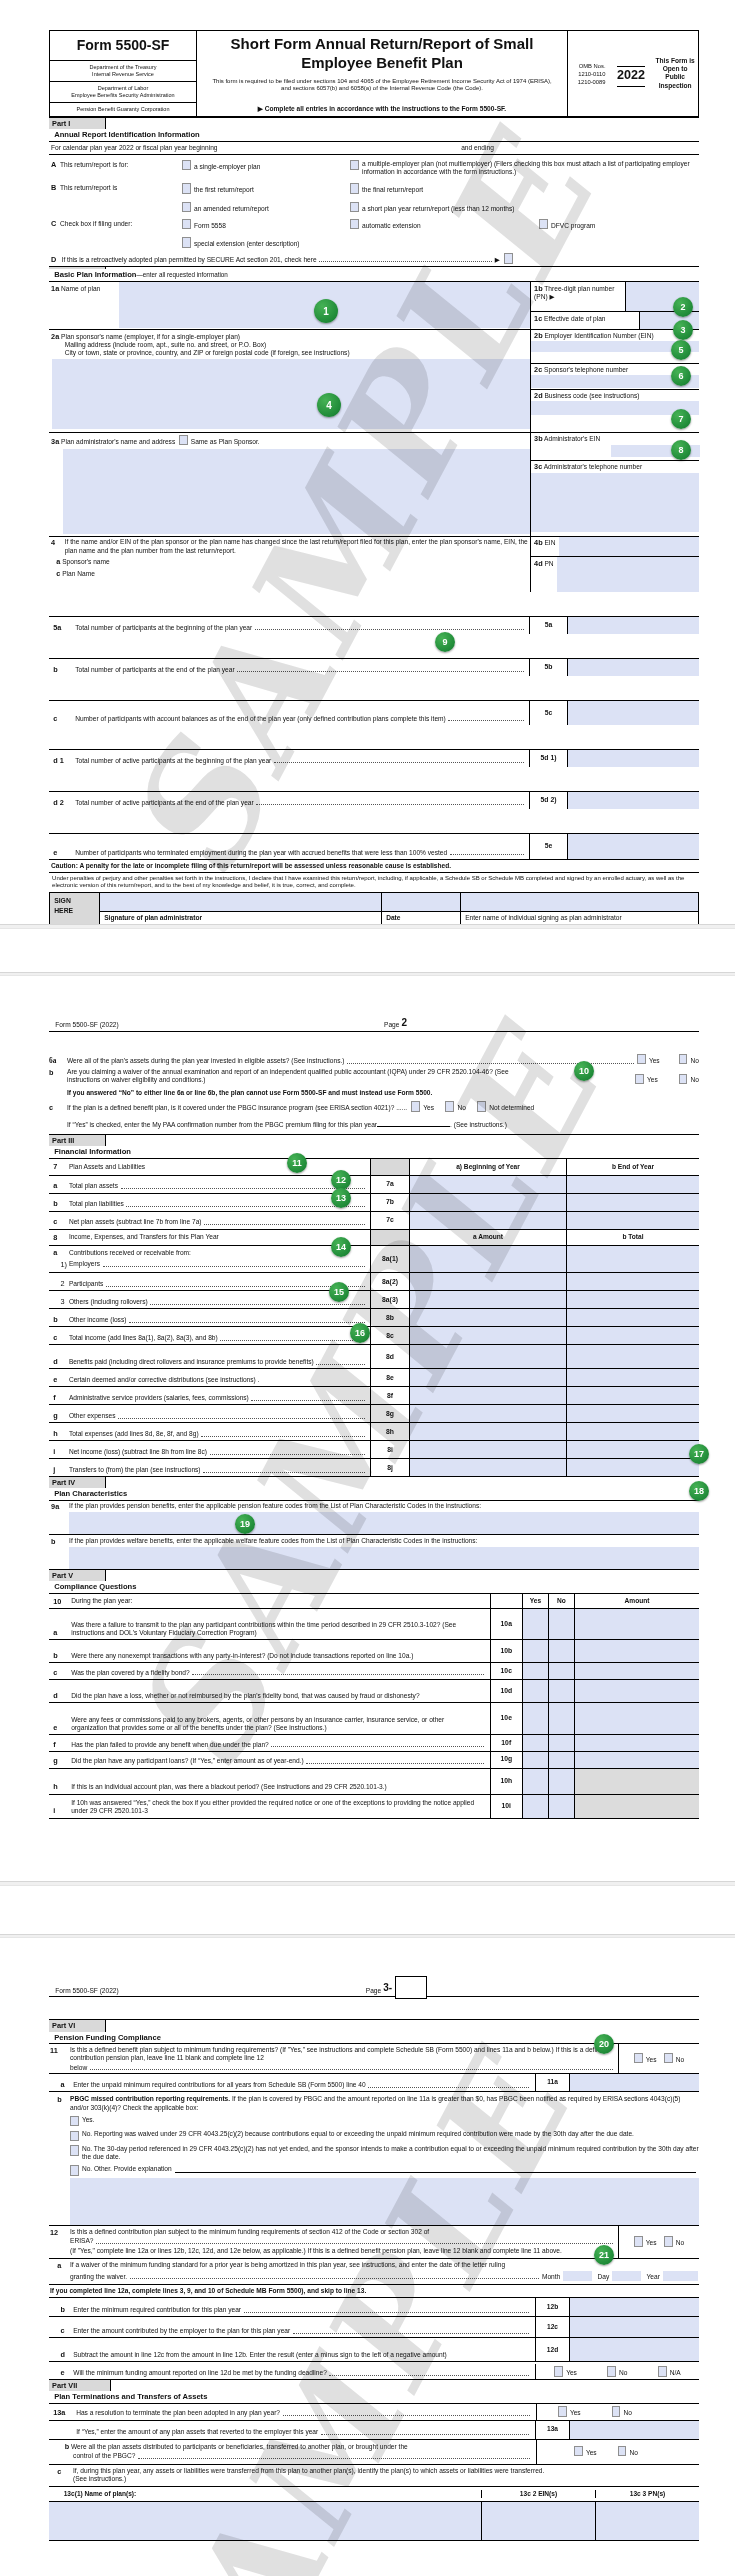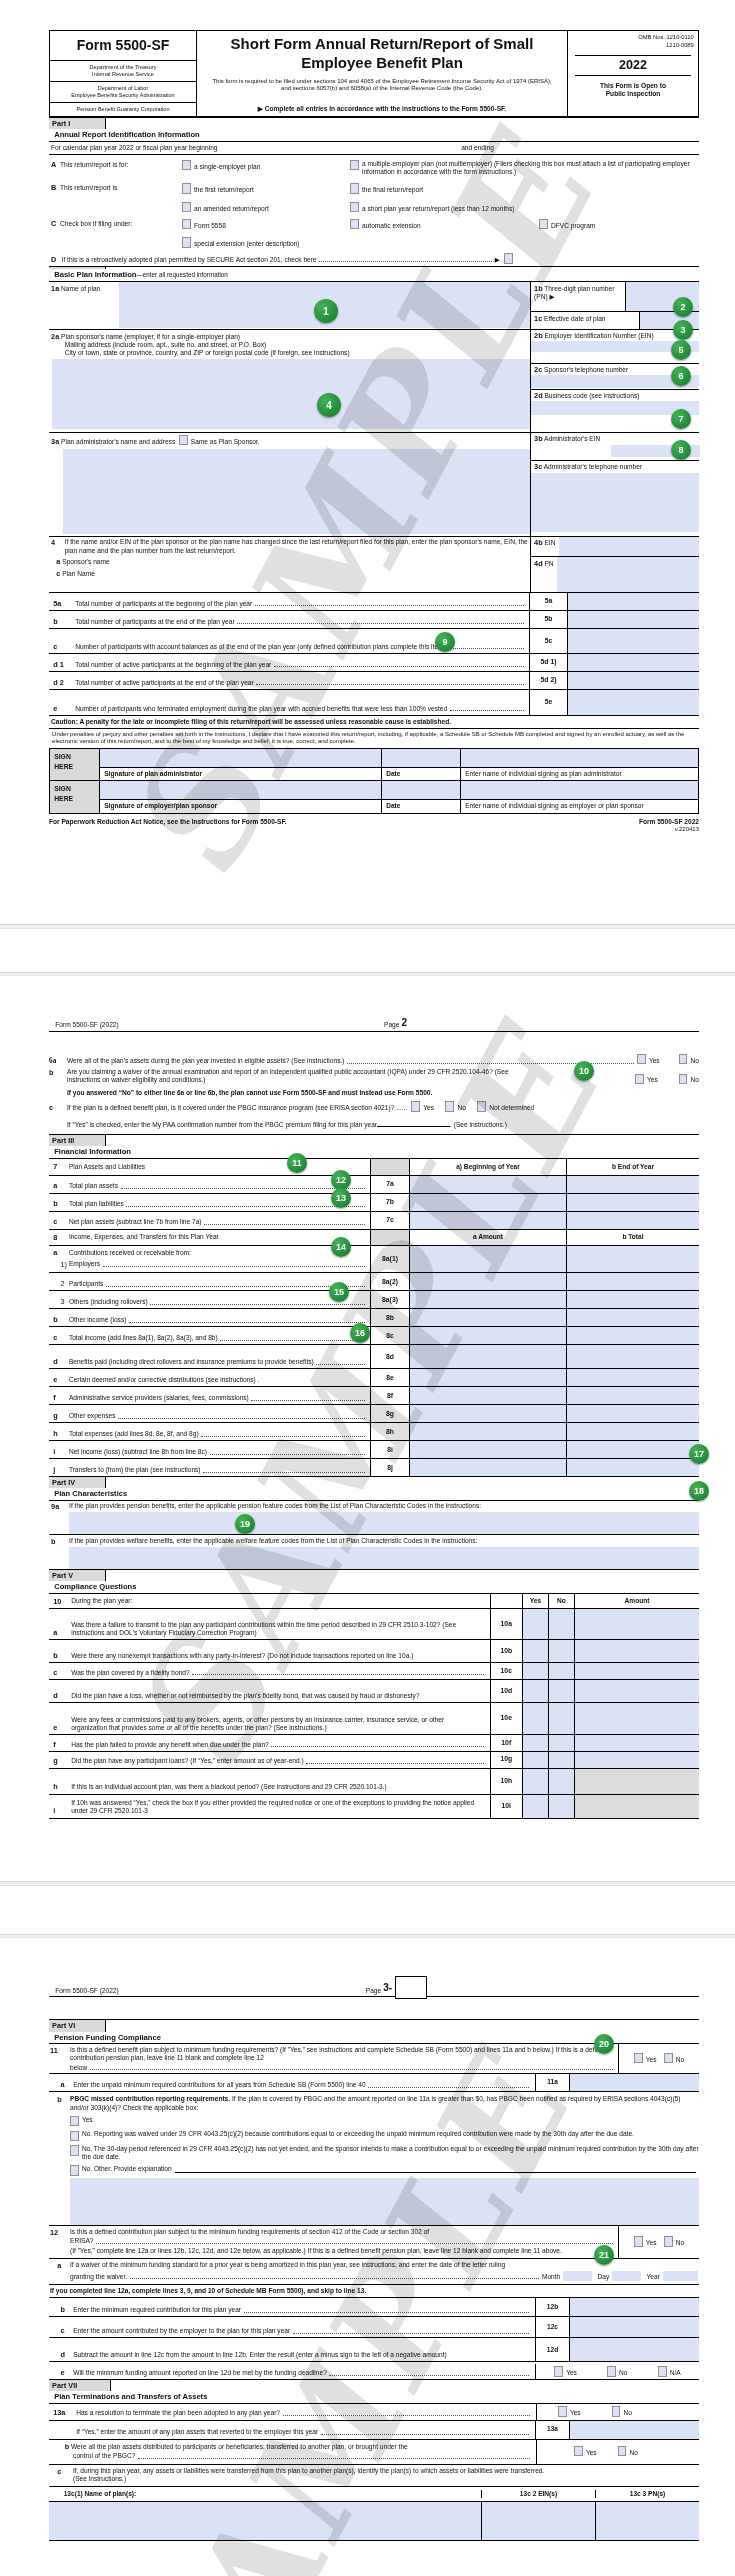--- a/index.html
+++ b/index.html
@@ -14,21 +14,21 @@
   .gap{background:#fff;}
   
   .hdrbox{display:flex;border:1px solid #000;border-bottom:1.6px solid #000;}
   .hc1{width:146px;border-right:1px solid #000;text-align:center;display:flex;flex-direction:column;}
   .formnum{font-size:14px;font-weight:bold;padding:6.3px 0 5.2px;}
   .agency{border-top:1px solid #000;font-size:5.5px;padding:3.1px 1px;flex:1;display:flex;flex-direction:column;justify-content:center;}
   .hc2{flex:1;border-right:1px solid #000;text-align:center;display:flex;flex-direction:column;}
   .ftitle{font-size:15px;font-weight:bold;padding:4.2px 15.7px 1px;}
   .freq{font-size:6px;padding:4.2px 13.6px 0;flex:1;}
   .fcomplete{font-weight:bold;font-size:6.6px;padding:2.1px 4.2px 2.6px;}
-  .hc3{width:130px;display:flex;flex-direction:column;text-align:center;}
+  .hc3{width:130px;display:flex;flex-direction:row;text-align:center;align-items:center;}
   .omb{font-size:5.8px;text-align:right;padding:3.1px 4.2px 0;line-height:1.35;}
   .yearbox{font-size:12.6px;font-weight:bold;margin:5.2px 7.3px 0;border-top:1.6px solid #000;border-bottom:1.6px solid #000;padding:1.6px 0;}
   .open{font-weight:bold;font-size:6.6px;padding:6.3px 3.1px;}
   
   .pbar{display:flex;align-items:stretch;border-top:1.6px solid #000;border-bottom:1px solid #000;flex-direction:column;}
   .pl{width:50px;background:#d9d9d9;border-right:1px solid #000;padding:1px 3.1px;font-weight:bold;font-size:7.3px;}
   .pt{padding:1px 5.2px;font-weight:bold;font-size:7.6px;flex:1;}
   .pt .reg{font-weight:normal;font-size:6.3px;}
   
   .row{display:flex;}
@@ -42,21 +42,21 @@
   .bt3{border-top:1.6px solid #000;}
   
   .rcol{width:169px;border-left:1px solid #000;flex:none;box-sizing:border-box;}
   .rbox{border-bottom:1px solid #000;position:relative;}
   .rbox:last-child{border-bottom:none;}
   .rsplit{display:flex;}
   .rlabel{flex:1;padding:1.6px 3.1px;}
   .rfield{border-left:0.5px solid #000;flex:none;}
   .strip{display:block;}
   
-  .ptr{display:flex;border-top:1.6px solid #000;min-height:17px;}
+  .ptr{display:flex;border-top:1.6px solid #000;min-height:17px;margin-top:24px;}
   .ptext{flex:1;display:flex;align-items:flex-end;padding:2.1px 2.1px 2.1px 4.2px;}
   .ptext .lt{width:22px;}
   .pcode{width:39px;border-left:1px solid #000;border-right:1px solid #000;font-weight:bold;font-size:6.8px;display:flex;align-items:center;justify-content:center;flex:none;box-sizing:border-box;}
   .pfield{width:131px;flex:none;}
   
   .sigtable{border:1.6px solid #000;}
   .sg{display:flex;}
   .sg + .sg{border-top:1.6px solid #000;}
   .sgl{width:50px;background:#d9d9d9;border-right:1px solid #000;font-weight:bold;padding:3.1px 4.2px;font-size:6.8px;line-height:1.5;flex:none;box-sizing:border-box;}
   .sgr{flex:1;display:flex;flex-direction:column;}

